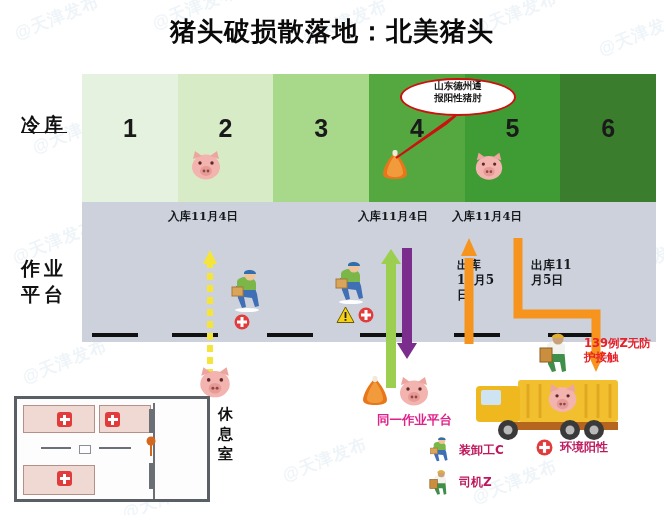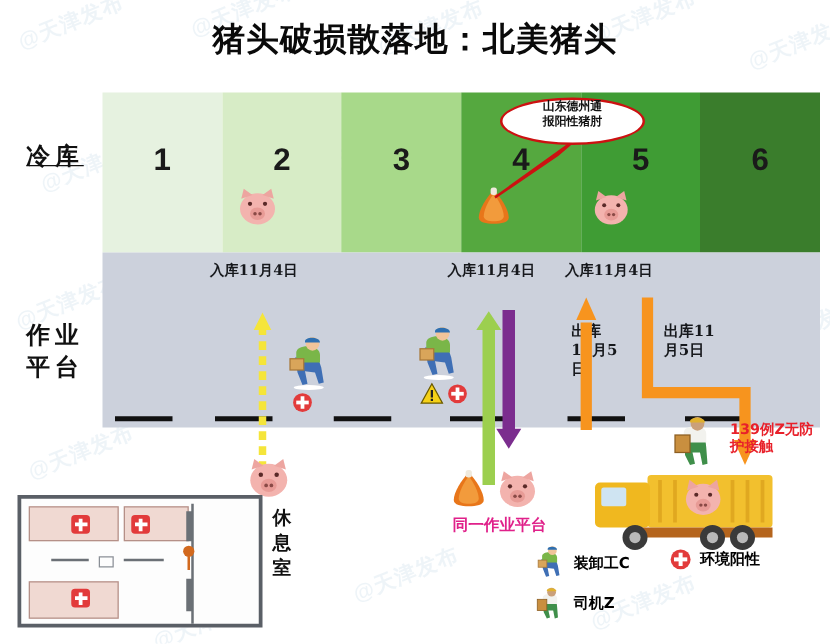--- a/index.html
+++ b/index.html
@@ -97,21 +97,21 @@
   #callout-text {
     font-size: 9.5px; font-weight: bold; color: #111; line-height: 12px;
     text-align: center; white-space: pre-line;
     font-family: "DejaVu Sans", "Liberation Sans", sans-serif;
   }
 
   
   #legend { position: absolute; left: 428px; top: 436px; width: 230px; height: 66px; }
   .leg-item { position: absolute; display: flex; align-items: center; gap: 7px; }
   .leg-text {
-    font-size: 12px; font-weight: bold; color: #000000;
+    font-size: 12px; font-weight: bold; color: #be185d;
     font-family: "DejaVu Sans", "Liberation Sans", sans-serif;
   }
 
   
   #floorplan {
     position: absolute; left: 14px; top: 396px; width: 196px; height: 106px;
     background: #fdfdfd; border: 3px solid #5a5f66;
   }
   .fp-room {
     position: absolute; background: #f0d9d2; border: 1px solid #b59088;
@@ -306,21 +306,21 @@
   <svg class="ico" style="left:396px; top:374px;" width="36" height="34" viewBox="0 0 36 34">
     <ellipse cx="18" cy="19" rx="14" ry="12.5" fill="#f3b3ae"></ellipse>
     <path d="M5 11 L7 3 L14 8 Z" fill="#eda5a0"></path>
     <path d="M31 11 L29 3 L22 8 Z" fill="#eda5a0"></path>
     <ellipse cx="18" cy="23" rx="6" ry="5" fill="#e89b96"></ellipse>
     <circle cx="16" cy="23" r="1.4" fill="#8a4a46"></circle>
     <circle cx="20" cy="23" r="1.4" fill="#8a4a46"></circle>
     <circle cx="12" cy="15" r="1.7" fill="#5a2a28"></circle>
     <circle cx="24" cy="15" r="1.7" fill="#5a2a28"></circle>
   </svg>
-  <div class="atext pinktext" style="left:362px; top:412px;">同一作业平台</div>
+  <div class="atext pinktext" style="left:377px; top:412px;">同一作业平台</div>
 
   <svg class="ico" style="left:196px; top:364px;" width="38" height="36" viewBox="0 0 36 34">
     <ellipse cx="18" cy="19" rx="14" ry="12.5" fill="#f3b3ae"></ellipse>
     <path d="M5 11 L7 3 L14 8 Z" fill="#eda5a0"></path>
     <path d="M31 11 L29 3 L22 8 Z" fill="#eda5a0"></path>
     <ellipse cx="18" cy="23" rx="6" ry="5" fill="#e89b96"></ellipse>
     <circle cx="16" cy="23" r="1.4" fill="#8a4a46"></circle>
     <circle cx="20" cy="23" r="1.4" fill="#8a4a46"></circle>
     <circle cx="12" cy="15" r="1.7" fill="#5a2a28"></circle>
     <circle cx="24" cy="15" r="1.7" fill="#5a2a28"></circle>

